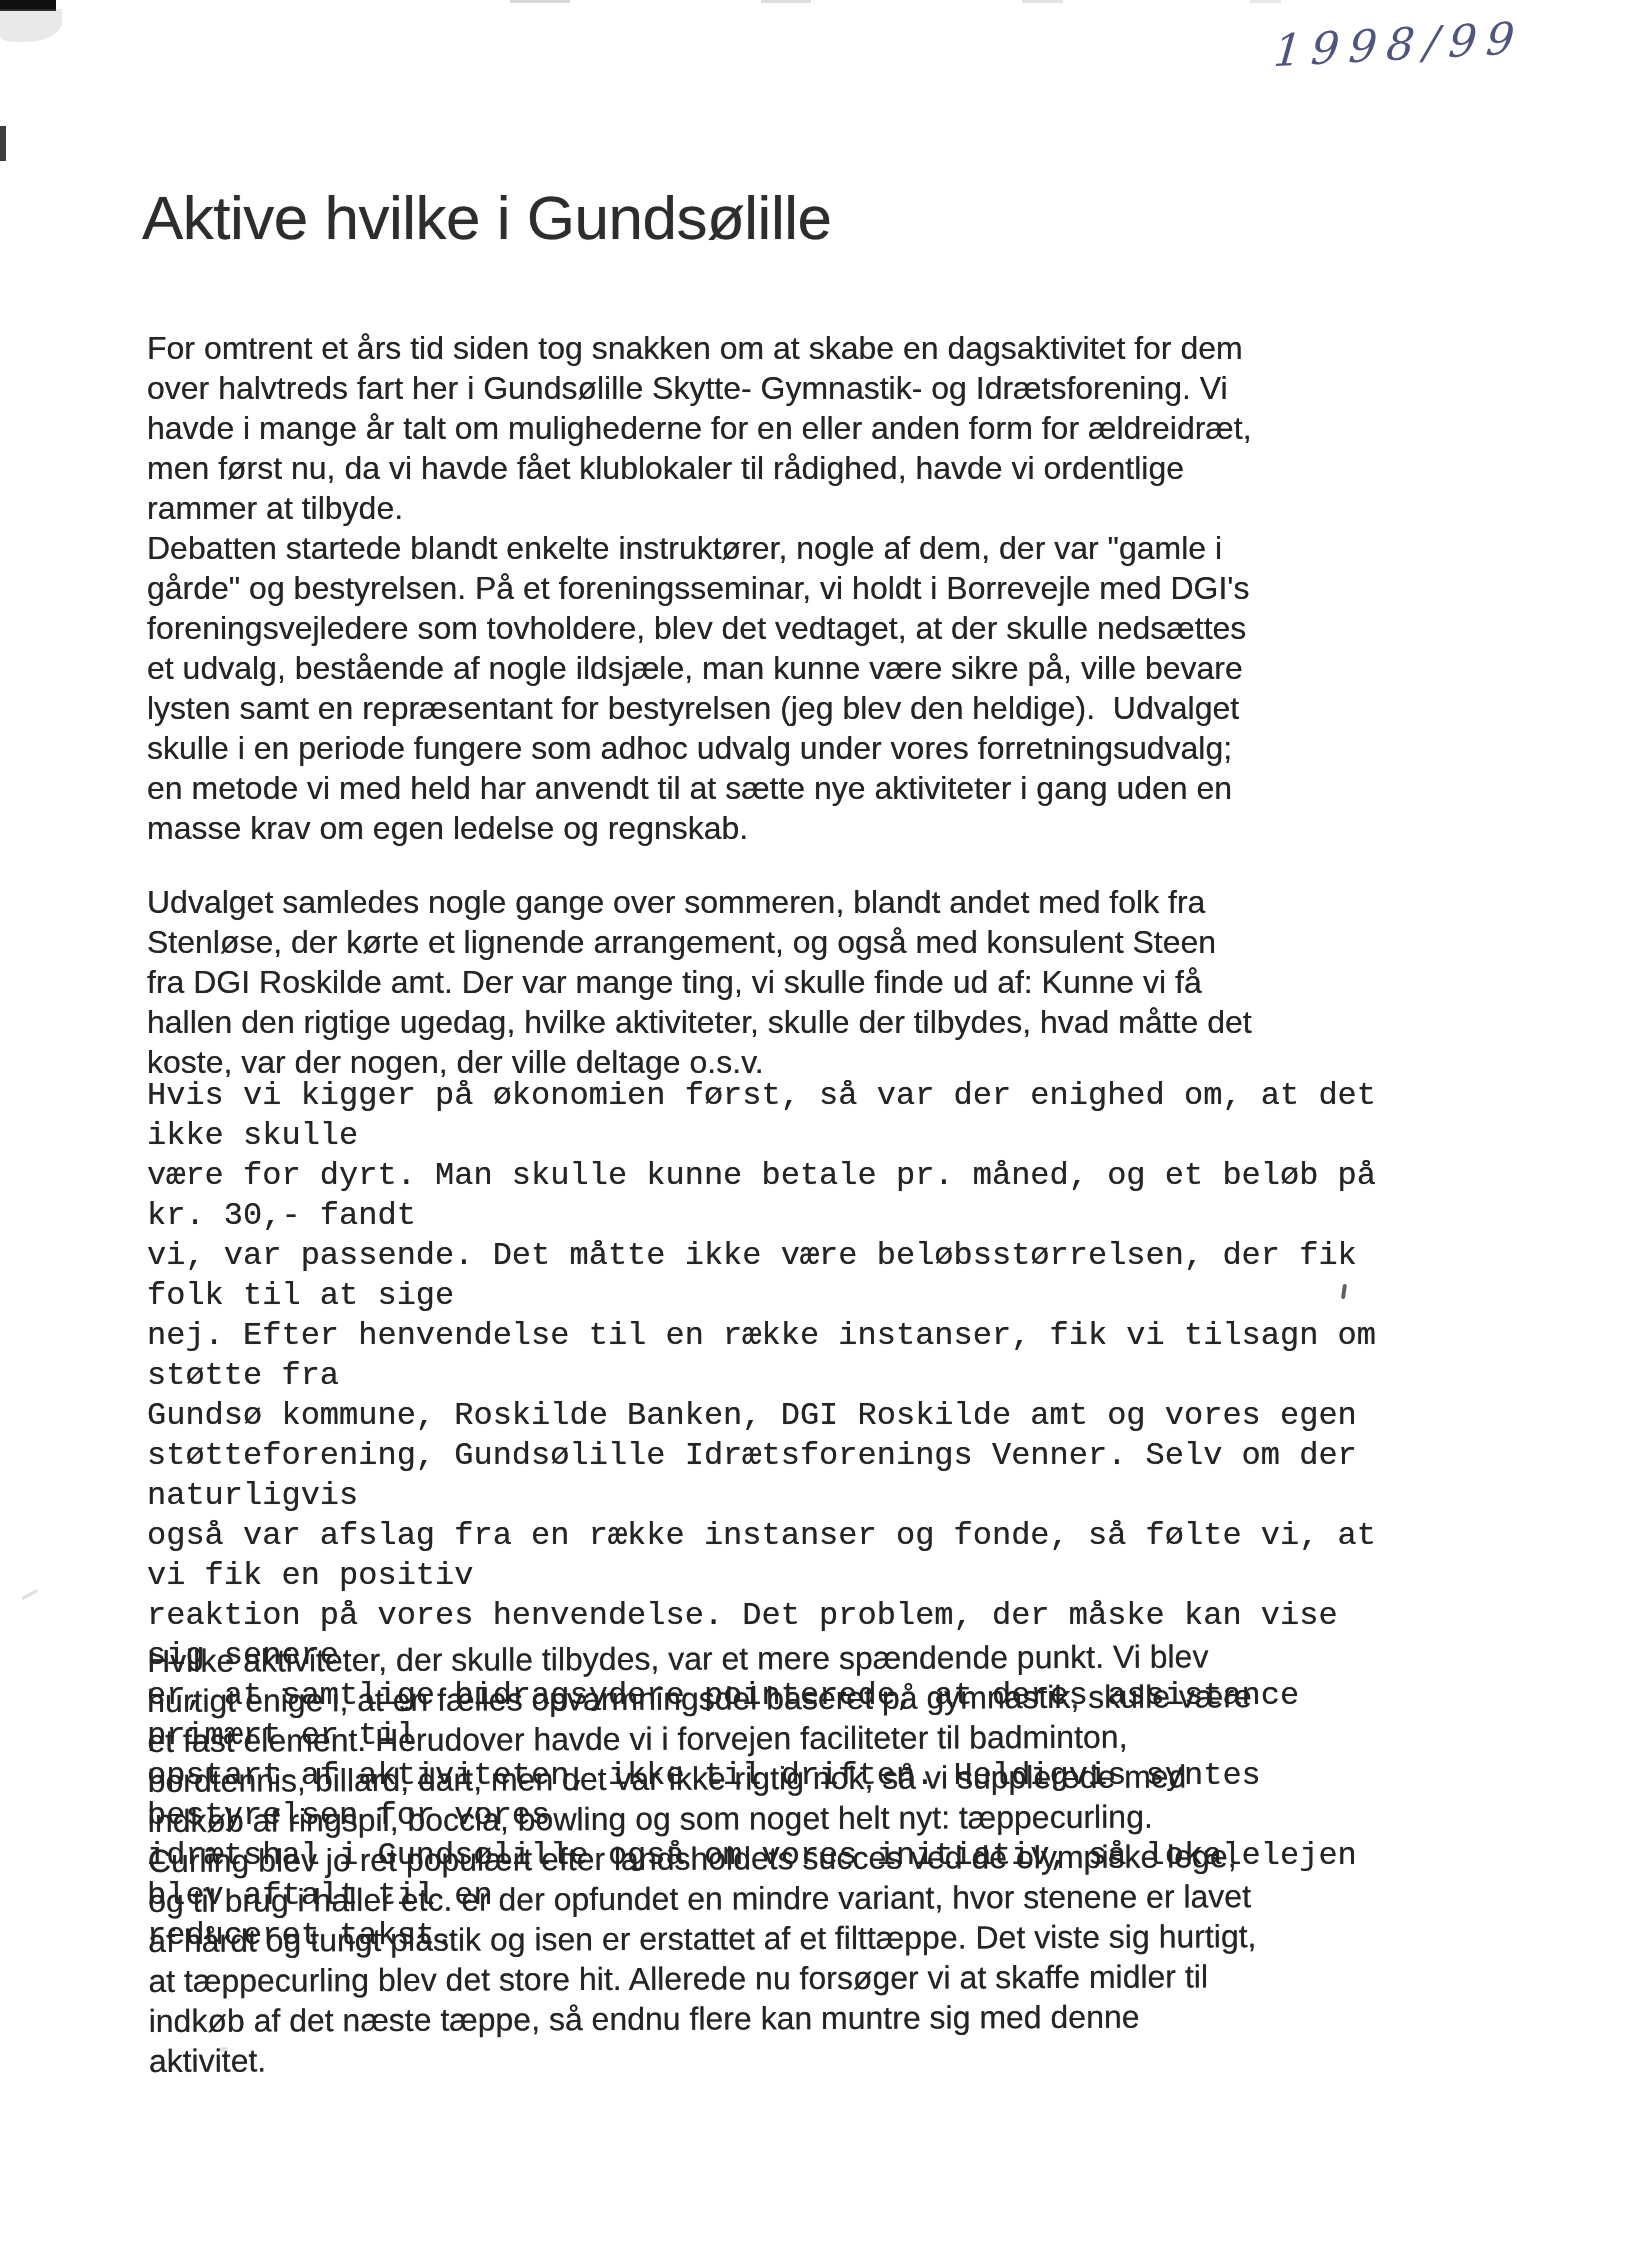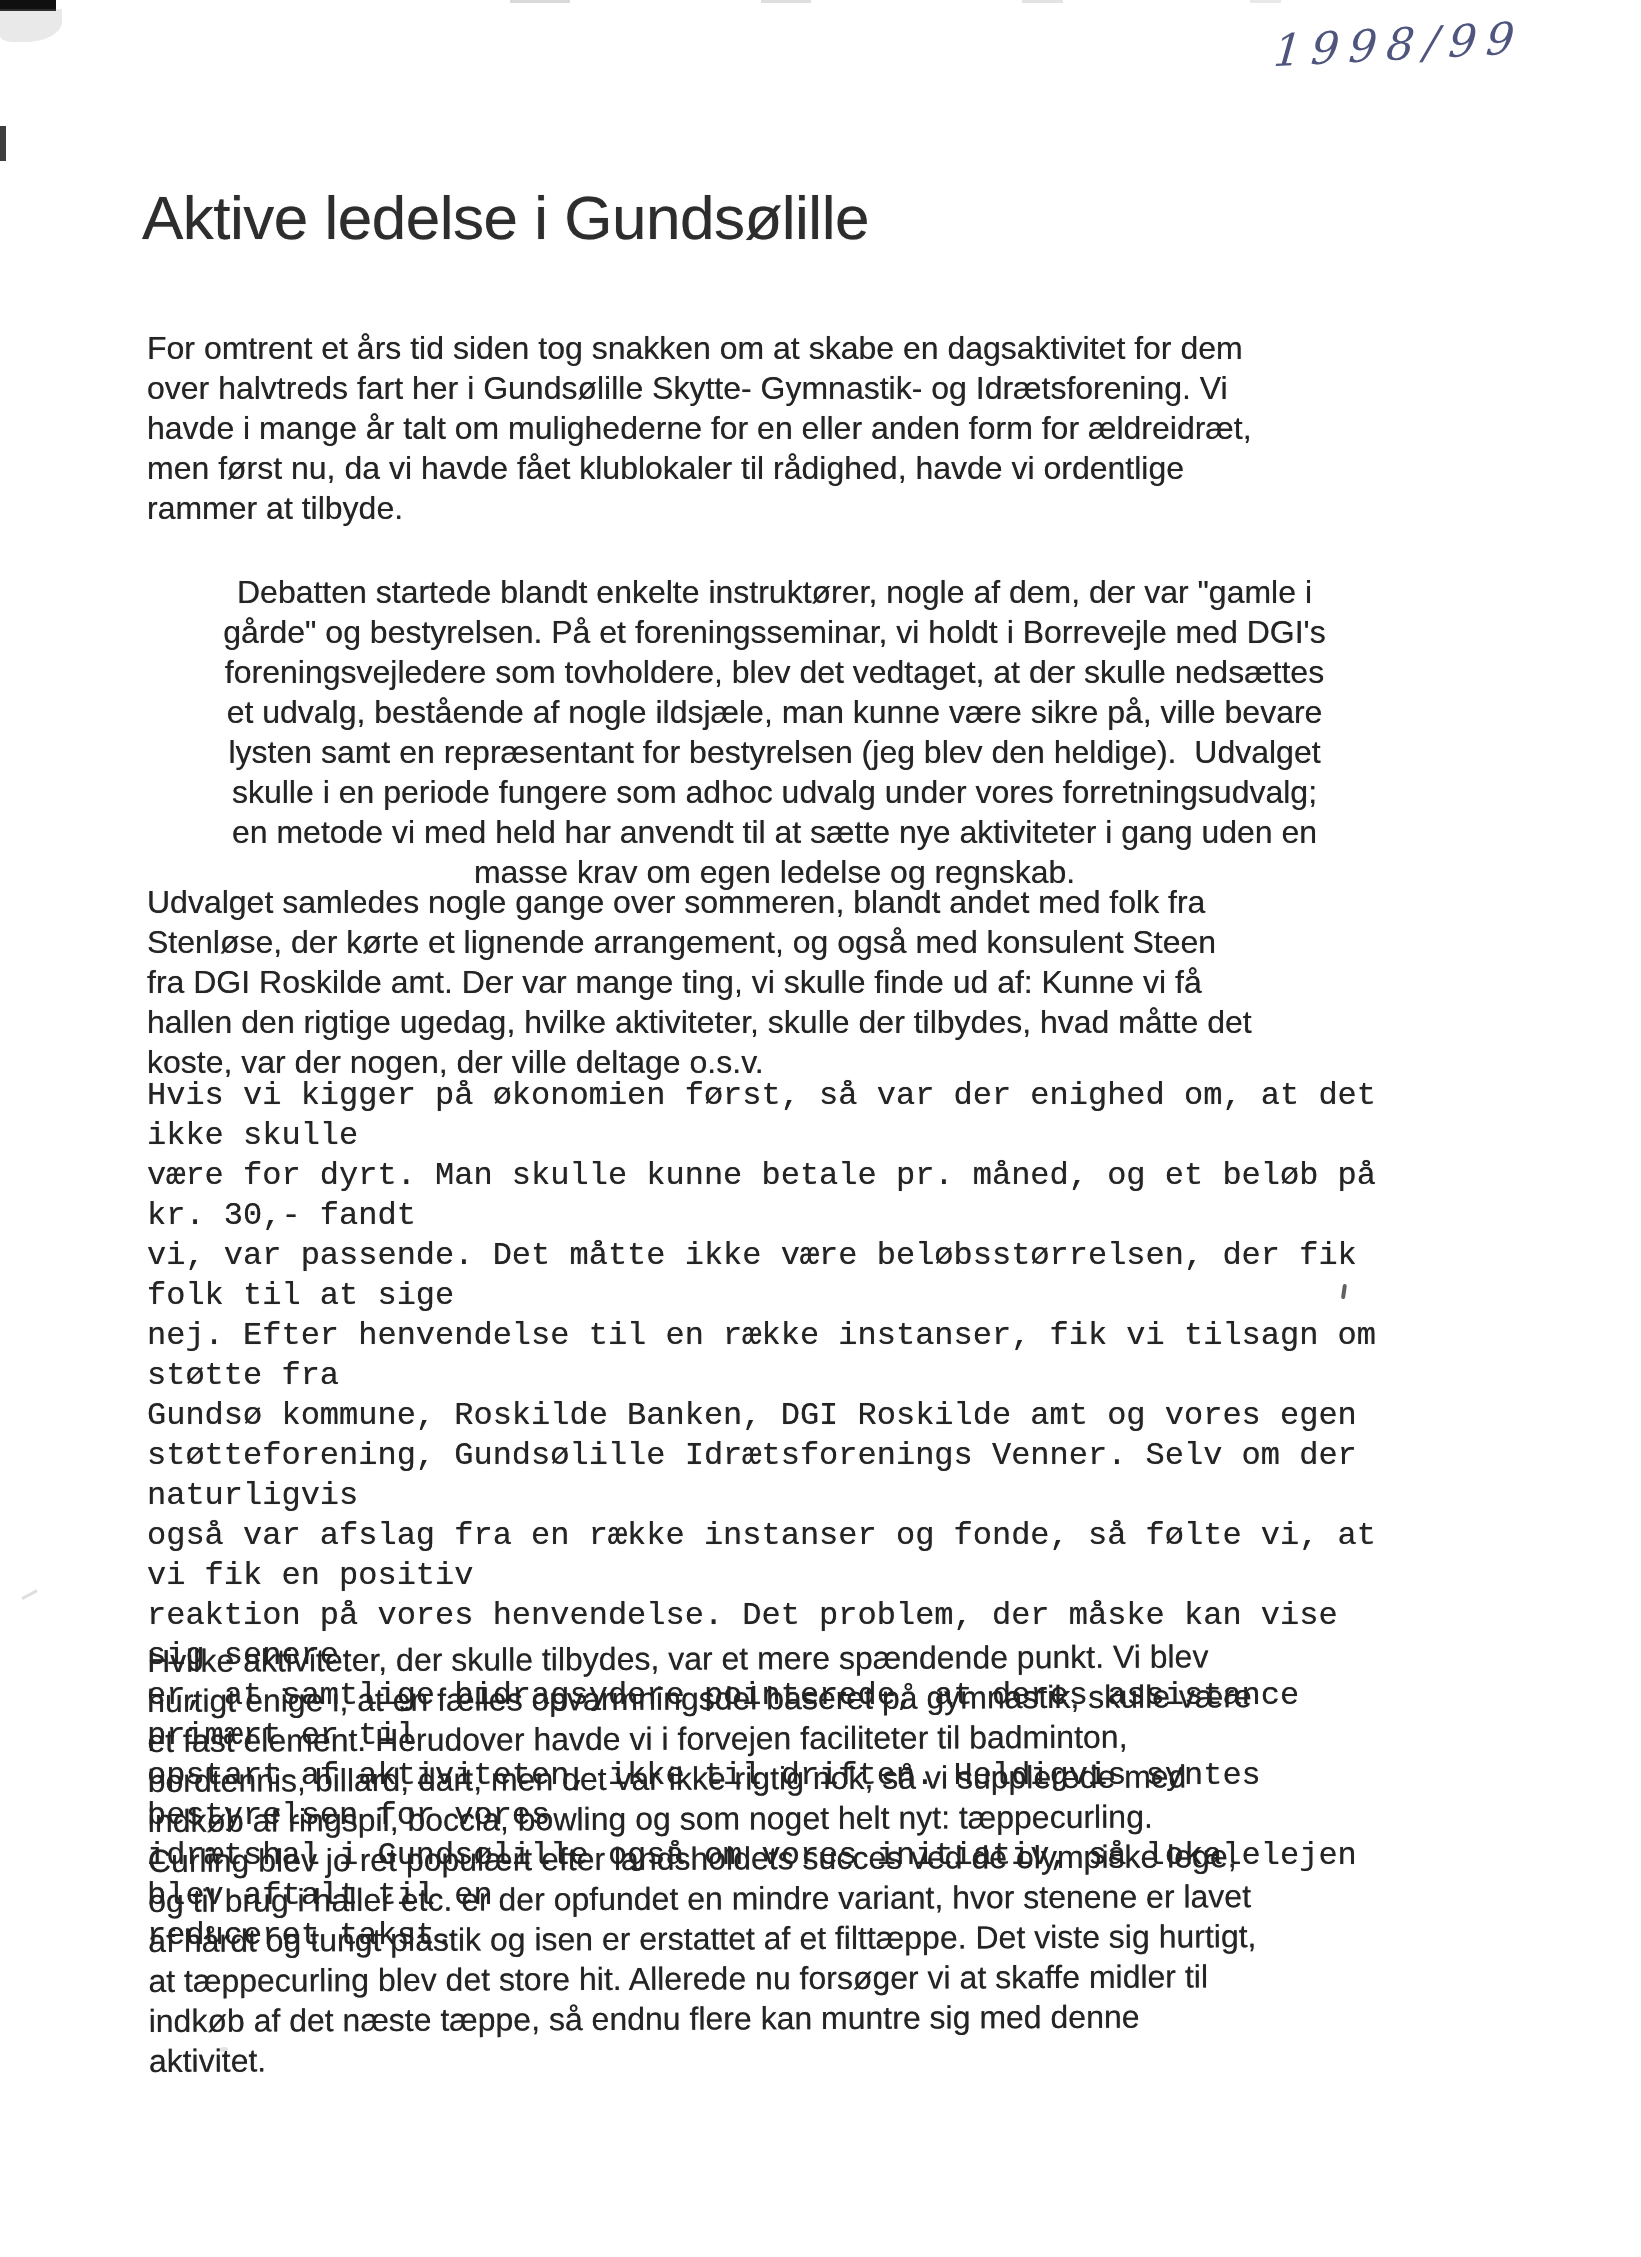--- a/index.html
+++ b/index.html
@@ -45,21 +45,21 @@
     left: 147px;
     width: 1255px;
     margin: 0;
     font-size: 32px;
     line-height: 40px;
     color: #242424;
     text-shadow: 0 0 0.7px rgba(0,0,0,0.6);
     white-space: pre-wrap;
   }
   .para-1 { top: 328px; }
-  .para-2 { top: 572px; text-align: center; }
+  .para-2 { top: 528px; }
   .para-3 { top: 882px; }
   .para-4 { top: 1076px; font-family: Liberation Mono, monospace; }
   .para-5 { top: 1641px; transform: rotate(-0.25deg); transform-origin: left top; }
 
   
   .artifact { position: absolute; pointer-events: none; }
   .corner-bar       { left: 0; top: 0; width: 56px; height: 10.6px; background: #101010; }
   .corner-smudge    { left: 0; top: 8.7px; width: 62px; height: 33px; background: #9a9a9a; opacity: .22; border-radius: 0 0 60% 20%; }
   .edge-tick        { left: 0; top: 126px; width: 5.8px; height: 35px; background: #1c1c1c; opacity: .85; }
   .top-dash-1      { left: 510px;  top: 0; width: 60px; height: 2.9px; background: #b9b9b9; opacity: .55; }
@@ -81,21 +81,21 @@
   <div class="artifact top-dash-1"></div>
   <div class="artifact top-dash-2"></div>
   <div class="artifact top-dash-3"></div>
   <div class="artifact top-dash-4"></div>
   <div class="artifact stray-tick"></div>
   <div class="artifact stray-dash"></div>
   <div class="artifact stray-dot"></div>
 
   <div class="handwritten">1998/99</div>
 
-  <h1 class="doc-title">Aktive ledelse i Gundsølille</h1>
+  <h1 class="doc-title">Aktive hvilke i Gundsølille</h1>
 
   <p class="para para-1">For omtrent et års tid siden tog snakken om at skabe en dagsaktivitet for dem
 over halvtreds fart her i Gundsølille Skytte- Gymnastik- og Idrætsforening. Vi
 havde i mange år talt om mulighederne for en eller anden form for ældreidræt,
 men først nu, da vi havde fået klublokaler til rådighed, havde vi ordentlige
 rammer at tilbyde.</p>
   <p class="para para-2">Debatten startede blandt enkelte instruktører, nogle af dem, der var "gamle i
 gårde" og bestyrelsen. På et foreningsseminar, vi holdt i Borrevejle med DGI's
 foreningsvejledere som tovholdere, blev det vedtaget, at der skulle nedsættes
 et udvalg, bestående af nogle ildsjæle, man kunne være sikre på, ville bevare

